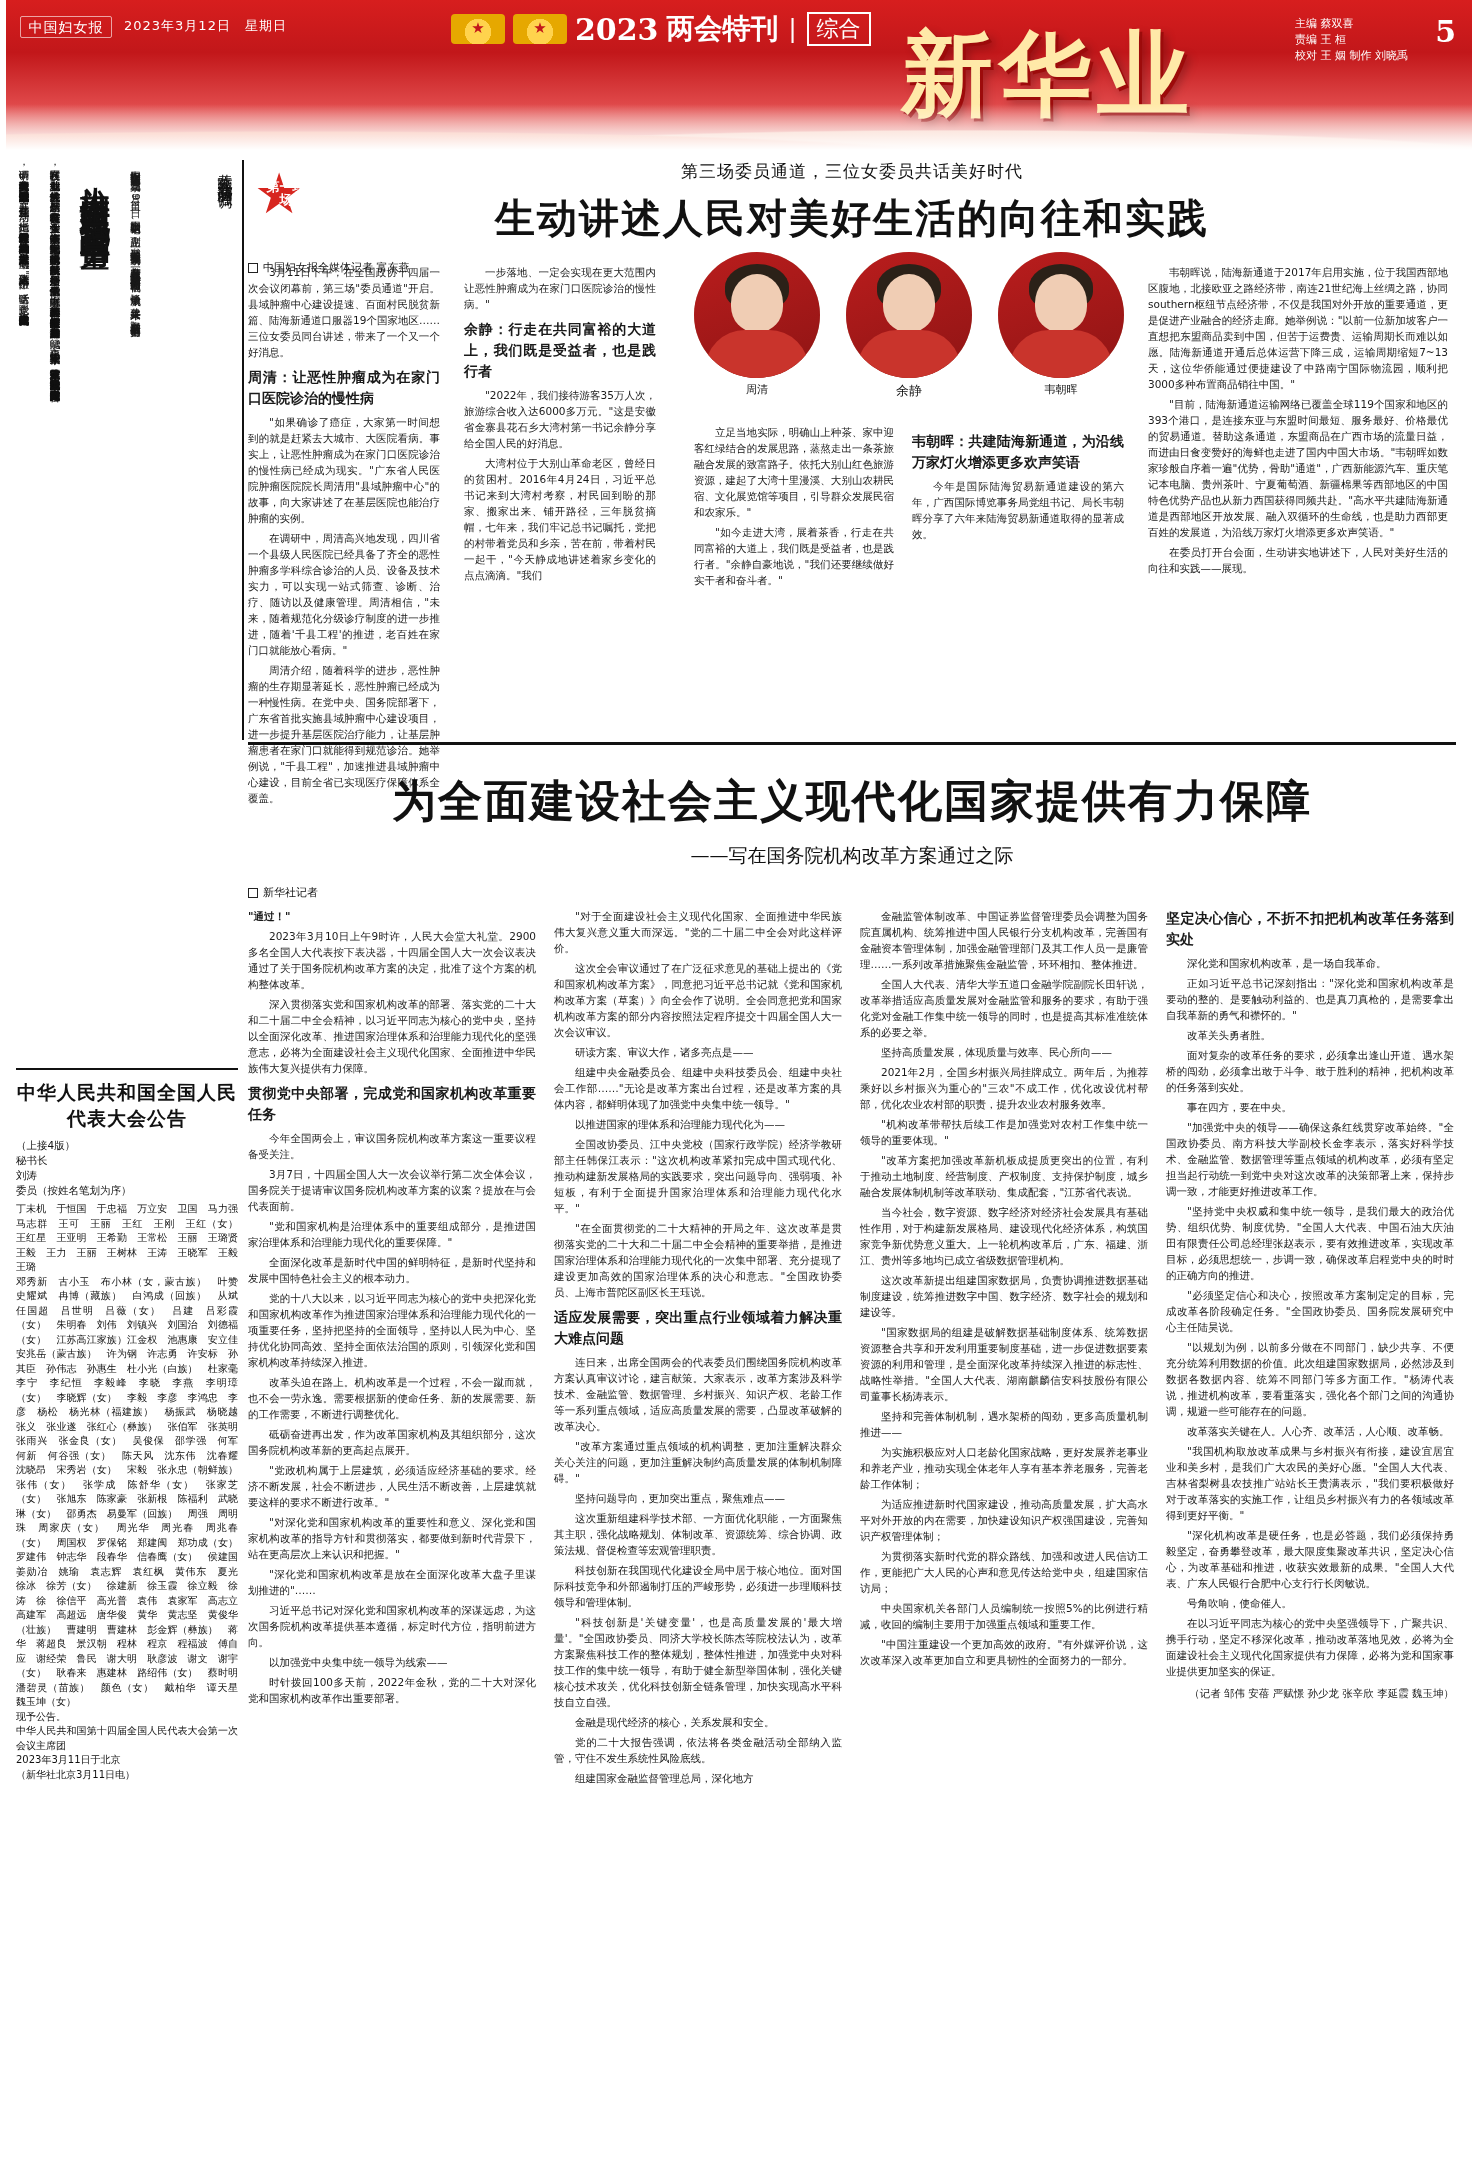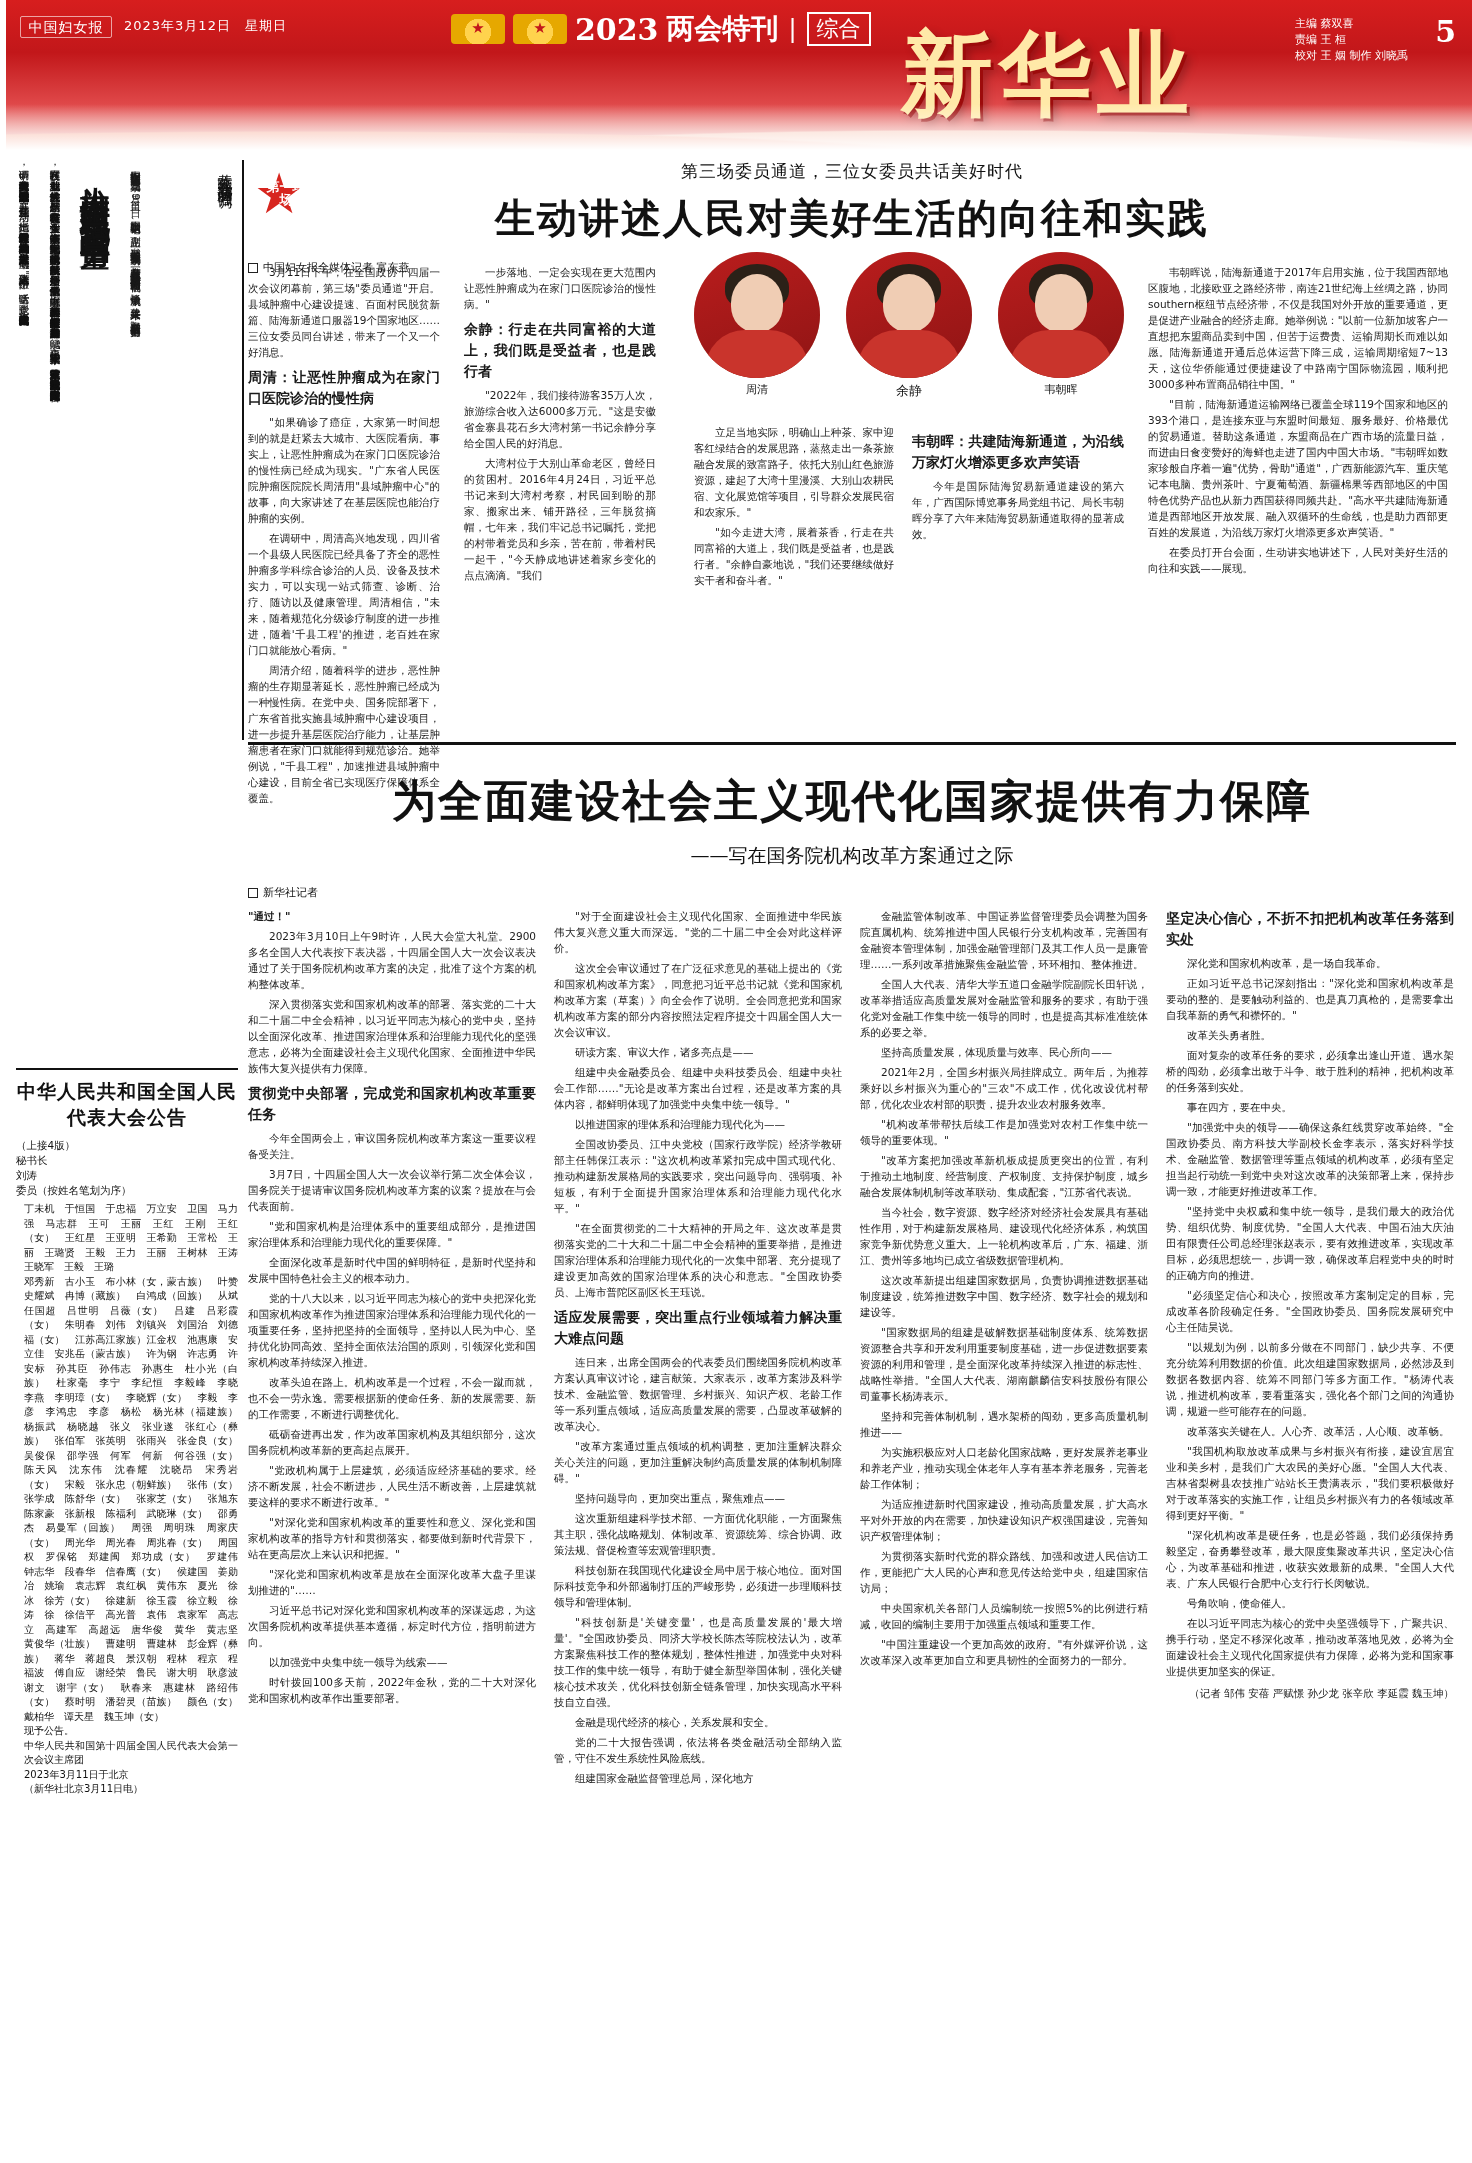--- a/index.html
+++ b/index.html
@@ -42,21 +42,21 @@
   
   .left-block{position:absolute;left:16px;top:162px;width:220px;height:880px;}
   .lb-kicker{position:absolute;right:0;top:0;height:330px;}
   .lb-kicker .t{writing-mode:vertical-rl;font-family:"DejaVu Serif","Liberation Serif",serif;font-size:15px;line-height:22px;letter-spacing:2px;color:#111;}
   .lb-title{position:absolute;left:56px;top:0;height:700px;}
   .lb-title .t{writing-mode:vertical-rl;font-family:"DejaVu Serif","Liberation Serif",serif;font-size:30px;font-weight:bold;line-height:46px;letter-spacing:4px;color:#111;}
   .lb-text{position:absolute;left:0;top:0;width:52px;height:860px;}
   .lb-text .t{writing-mode:vertical-rl;font-size:10.5px;line-height:15px;letter-spacing:.5px;color:#1a1a1a;height:860px;}
 
   .left-notice{position:absolute;left:16px;top:1068px;width:222px;}
-  .ln-title{font-family:Liberation Mono, monospace;font-size:19px;font-weight:bold;line-height:26px;text-align:center;letter-spacing:1px;}
+  .ln-title{font-family:Liberation Serif, serif;font-size:19px;font-weight:bold;line-height:26px;text-align:center;letter-spacing:1px;}
   .ln-sub{font-size:10.5px;line-height:15px;margin-top:6px;}
   .ln-body{font-size:10px;line-height:14.5px;text-align:justify;margin-top:4px;}
 
   
   .feat{position:absolute;left:248px;top:160px;width:1208px;}
   .feat-kicker{text-align:center;font-size:17px;font-family:"DejaVu Serif","Liberation Serif",serif;letter-spacing:1px;color:#111;}
   .feat-title{text-align:center;font-family:"DejaVu Serif","Liberation Serif",serif;font-size:40px;font-weight:bold;letter-spacing:2px;margin-top:8px;color:#111;}
   .feat-star{position:absolute;left:6px;top:6px;width:66px;height:64px;}
   .feat-star .s{color:#d7261f;font-size:56px;line-height:56px;}
   .feat-star .lbl{position:absolute;left:10px;top:14px;color:#fff;font-size:13px;width:44px;text-align:center;line-height:13px;font-weight:bold;}
@@ -135,21 +135,21 @@
 调研中，黄晓薇向妇女先进典型、最美家庭代表等赠送《习近平走进百姓家》新书籍，开展"送党刊基层"活动。她指出，各级妇联要有针对性地做好宣传工作，持续推动党的二十大精神深入妇女人心，引领广大妇女坚定捍护卫"两个确立"、坚决做到"两个维护"，听党话、跟党走，为推进中国式现代化作出新的更大贡献。</div>
   </div>
 
   <div class="left-notice">
     <div class="rule-h" style="margin-bottom:10px;"></div>
     <div class="ln-title">中华人民共和国全国人民代表大会公告</div>
     <div class="ln-sub" style="white-space:pre-line">（上接4版）
 秘书长
 刘涛
 委员（按姓名笔划为序）</div>
-    <div class="ln-body" style="white-space:pre-line;height:810px;overflow:hidden;margin-left:8px;">丁未机　于恒国　于忠福　万立安　卫国　马力强　马志群　王可　王丽　王红　王刚　王红（女）　王红星　王亚明　王希勤　王常松　王丽　王璐贤　王毅　王力　王丽　王树林　王涛　王晓军　王毅　王璐
+    <div class="ln-body" style="white-space:pre-line;height:810px;overflow:hidden;">丁未机　于恒国　于忠福　万立安　卫国　马力强　马志群　王可　王丽　王红　王刚　王红（女）　王红星　王亚明　王希勤　王常松　王丽　王璐贤　王毅　王力　王丽　王树林　王涛　王晓军　王毅　王璐
 邓秀新　古小玉　布小林（女，蒙古族）　叶赞　史耀斌　冉博（藏族）　白鸿成（回族）　从斌　任国超　吕世明　吕薇（女）　吕建　吕彩霞（女）　朱明春　刘伟　刘镇兴　刘国治　刘德福（女）　江苏高江家族）江金权　池惠康　安立佳　安兆岳（蒙古族）　许为钢　许志勇　许安标　孙其臣　孙伟志　孙惠生　杜小光（白族）　杜家毫　李宁　李纪恒　李毅峰　李晓　李燕　李明璋（女）　李晓辉（女）　李毅　李彦　李鸿忠　李彦　杨松　杨光林（福建族）　杨振武　杨晓越　张义　张业遂　张红心（彝族）　张伯军　张英明　张雨兴　张金良（女）　吴俊保　邵学强　何军　何新　何谷强（女）　陈天风　沈东伟　沈春耀　沈晓昂　宋秀岩（女）　宋毅　张永忠（朝鲜族）　张伟（女）　张学成　陈舒华（女）　张家芝（女）　张旭东　陈家豪　张新根　陈福利　武晓琳（女）　邵勇杰　易曼军（回族）　周强　周明珠　周家庆（女）　周光华　周光春　周兆春（女）　周国权　罗保铭　郑建闽　郑功成（女）　罗建伟　钟志华　段春华　信春鹰（女）　侯建国　姜勋冶　姚瑜　袁志辉　袁红枫　黄伟东　夏光　徐冰　徐芳（女）　徐建新　徐玉霞　徐立毅　徐涛　徐　徐信平　高光普　袁伟　袁家军　高志立　高建军　高超远　唐华俊　黄华　黄志坚　黄俊华（壮族）　曹建明　曹建林　彭金辉（彝族）　蒋华　蒋超良　景汉朝　程林　程京　程福波　傅自应　谢经荣　鲁民　谢大明　耿彦波　谢文　谢宇（女）　耿春来　惠建林　路绍伟（女）　蔡时明　潘碧灵（苗族）　颜色（女）　戴柏华　谭天星　魏玉坤（女）
 现予公告。
 中华人民共和国第十四届全国人民代表大会第一次会议主席团
 2023年3月11日于北京
 （新华社北京3月11日电）</div>
   </div>
 
   <div class="divider-v"></div>
 
   <div class="feat">

